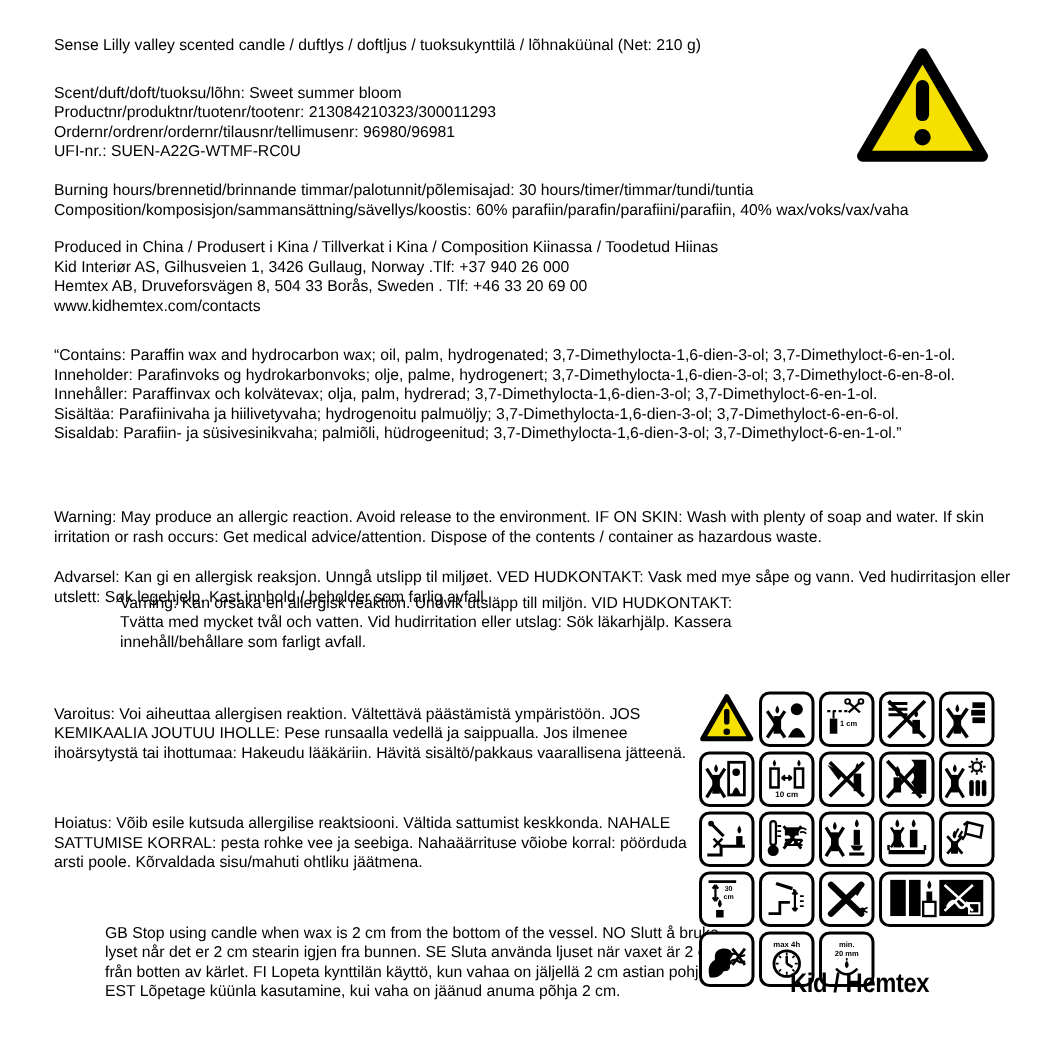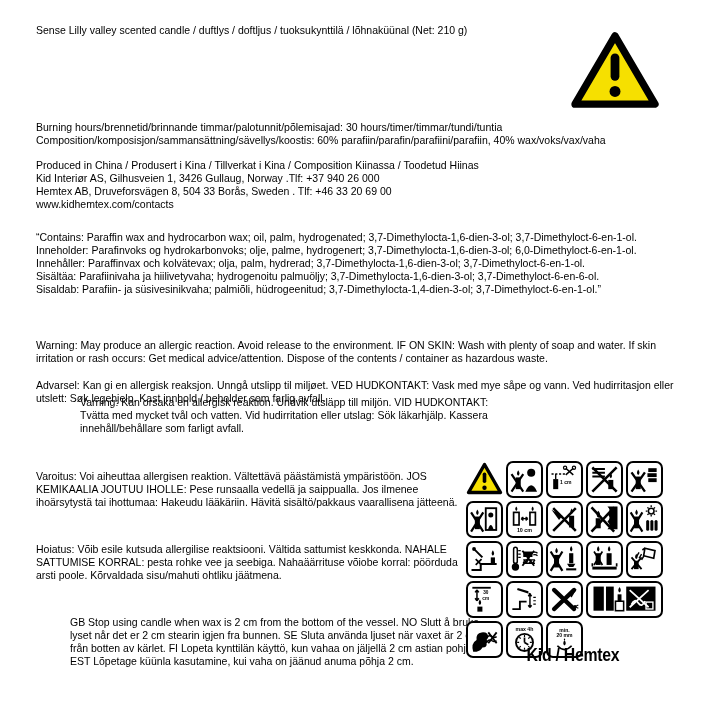--- a/index.html
+++ b/index.html
@@ -39,20 +39,26 @@
     transform:scaleX(.88);transform-origin:50% 50%;
   }
 </style>
 </head>
 <body>
 
 <div class="page">
 
   <div class="para w-full t-title">Sense Lilly valley scented candle / duftlys / doftljus / tuoksukynttilä / lõhnaküünal (Net: 210 g)</div>
 
+  <div class="para w-full t-product">
+    <div>Scent/duft/doft/tuoksu/lõhn: Sweet summer bloom</div>
+    <div>Productnr/produktnr/tuotenr/tootenr: 213084210323/300011293</div>
+    <div>Ordernr/ordrenr/ordernr/tilausnr/tellimusenr: 96980/96981</div>
+    <div>UFI-nr.: SUEN-A22G-WTMF-RC0U</div>
+  </div>
 
   <svg class="bigtri" viewBox="0 0 92 82">
     <path d="M46 6 L87 76 L5 76 Z" fill="var(--yellow,#F6E000)" stroke="#000" stroke-width="7.5" stroke-linejoin="round"></path>
     <rect x="41.5" y="24" width="9" height="28" rx="4.5" fill="#000"></rect>
     <circle cx="46" cy="63" r="5.6" fill="#000"></circle>
   </svg>
 
   <div class="para w-full t-specs">
     <div>Burning hours/brennetid/brinnande timmar/palotunnit/põlemisajad: 30 hours/timer/timmar/tundi/tuntia</div>
     <div>Composition/komposisjon/sammansättning/sävellys/koostis: 60% parafiin/parafin/parafiini/parafiin, 40% wax/voks/vax/vaha</div>
@@ -60,24 +66,24 @@
 
   <div class="para w-full t-origin">
     <div>Produced in China / Produsert i Kina / Tillverkat i Kina / Composition Kiinassa / Toodetud Hiinas</div>
     <div>Kid Interiør AS, Gilhusveien 1, 3426 Gullaug, Norway .Tlf: +37 940 26 000</div>
     <div>Hemtex AB, Druveforsvägen 8, 504 33 Borås, Sweden . Tlf: +46 33 20 69 00</div>
     <div>www.kidhemtex.com/contacts</div>
   </div>
 
   <div class="para w-full t-contains">
     <div>“Contains: Paraffin wax and hydrocarbon wax; oil, palm, hydrogenated; 3,7-Dimethylocta-1,6-dien-3-ol; 3,7-Dimethyloct-6-en-1-ol.</div>
-    <div>Inneholder: Parafinvoks og hydrokarbonvoks; olje, palme, hydrogenert; 3,7-Dimethylocta-1,6-dien-3-ol; 6,0-Dimethyloct-6-en-1-ol.</div>
+    <div>Inneholder: Parafinvoks og hydrokarbonvoks; olje, palme, hydrogenert; 3,7-Dimethylocta-1,6-dien-3-ol; 3,7-Dimethyloct-6-en-8-ol.</div>
     <div>Innehåller: Paraffinvax och kolvätevax; olja, palm, hydrerad; 3,7-Dimethylocta-1,6-dien-3-ol; 3,7-Dimethyloct-6-en-1-ol.</div>
     <div>Sisältäa: Parafiinivaha ja hiilivetyvaha; hydrogenoitu palmuöljy; 3,7-Dimethylocta-1,6-dien-3-ol; 3,7-Dimethyloct-6-en-6-ol.</div>
-    <div>Sisaldab: Parafiin- ja süsivesinikvaha; palmiõli, hüdrogeenitud; 3,7-Dimethylocta-1,4-dien-3-ol; 3,7-Dimethyloct-6-en-1-ol.”</div>
+    <div>Sisaldab: Parafiin- ja süsivesinikvaha; palmiõli, hüdrogeenitud; 3,7-Dimethylocta-1,6-dien-3-ol; 3,7-Dimethyloct-6-en-1-ol.”</div>
   </div>
 
   <div class="para w-full t-warn-en">Warning:  May produce an allergic reaction. Avoid release to the environment. IF ON SKIN: Wash with plenty of soap and water. If skin irritation or rash occurs: Get medical advice/attention. Dispose of the contents / container as hazardous waste.</div>
   <div class="para w-full t-warn-no">Advarsel: Kan gi en allergisk reaksjon. Unngå utslipp til miljøet. VED HUDKONTAKT: Vask med mye såpe og vann. Ved hudirritasjon eller utslett: Søk legehjelp. Kast innhold / beholder som farlig avfall.</div>
   <div class="para w-narrow t-warn-sv">Varning:  Kan orsaka en allergisk reaktion.  Undvik utsläpp till miljön. VID HUDKONTAKT: Tvätta med mycket tvål och vatten. Vid hudirritation eller utslag: Sök läkarhjälp. Kassera innehåll/behållare som farligt avfall.</div>
   <div class="para w-narrow t-warn-fi">Varoitus: Voi aiheuttaa allergisen reaktion. Vältettävä päästämistä ympäristöön. JOS KEMIKAALIA JOUTUU IHOLLE: Pese runsaalla vedellä ja saippualla. Jos ilmenee ihoärsytystä tai ihottumaa: Hakeudu lääkäriin. Hävitä sisältö/pakkaus vaarallisena jätteenä.</div>
   <div class="para w-narrow t-warn-et">Hoiatus: Võib esile kutsuda allergilise reaktsiooni. Vältida sattumist keskkonda. NAHALE SATTUMISE KORRAL: pesta rohke vee ja seebiga. Nahaäärrituse võiobe korral: pöörduda arsti poole. Kõrvaldada sisu/mahuti ohtliku jäätmena.</div>
   <div class="para w-narrow t-stop">GB Stop using candle when wax is 2 cm from the bottom of the vessel. NO Slutt å bruke lyset når det er 2 cm stearin igjen fra bunnen. SE Sluta använda ljuset när vaxet är 2 cm från botten av kärlet. FI Lopeta kynttilän käyttö, kun vahaa on jäljellä 2 cm astian pohjalla. EST Lõpetage küünla kasutamine, kui vaha on jäänud anuma põhja 2 cm.</div>
 
   <div class="pgrid">

